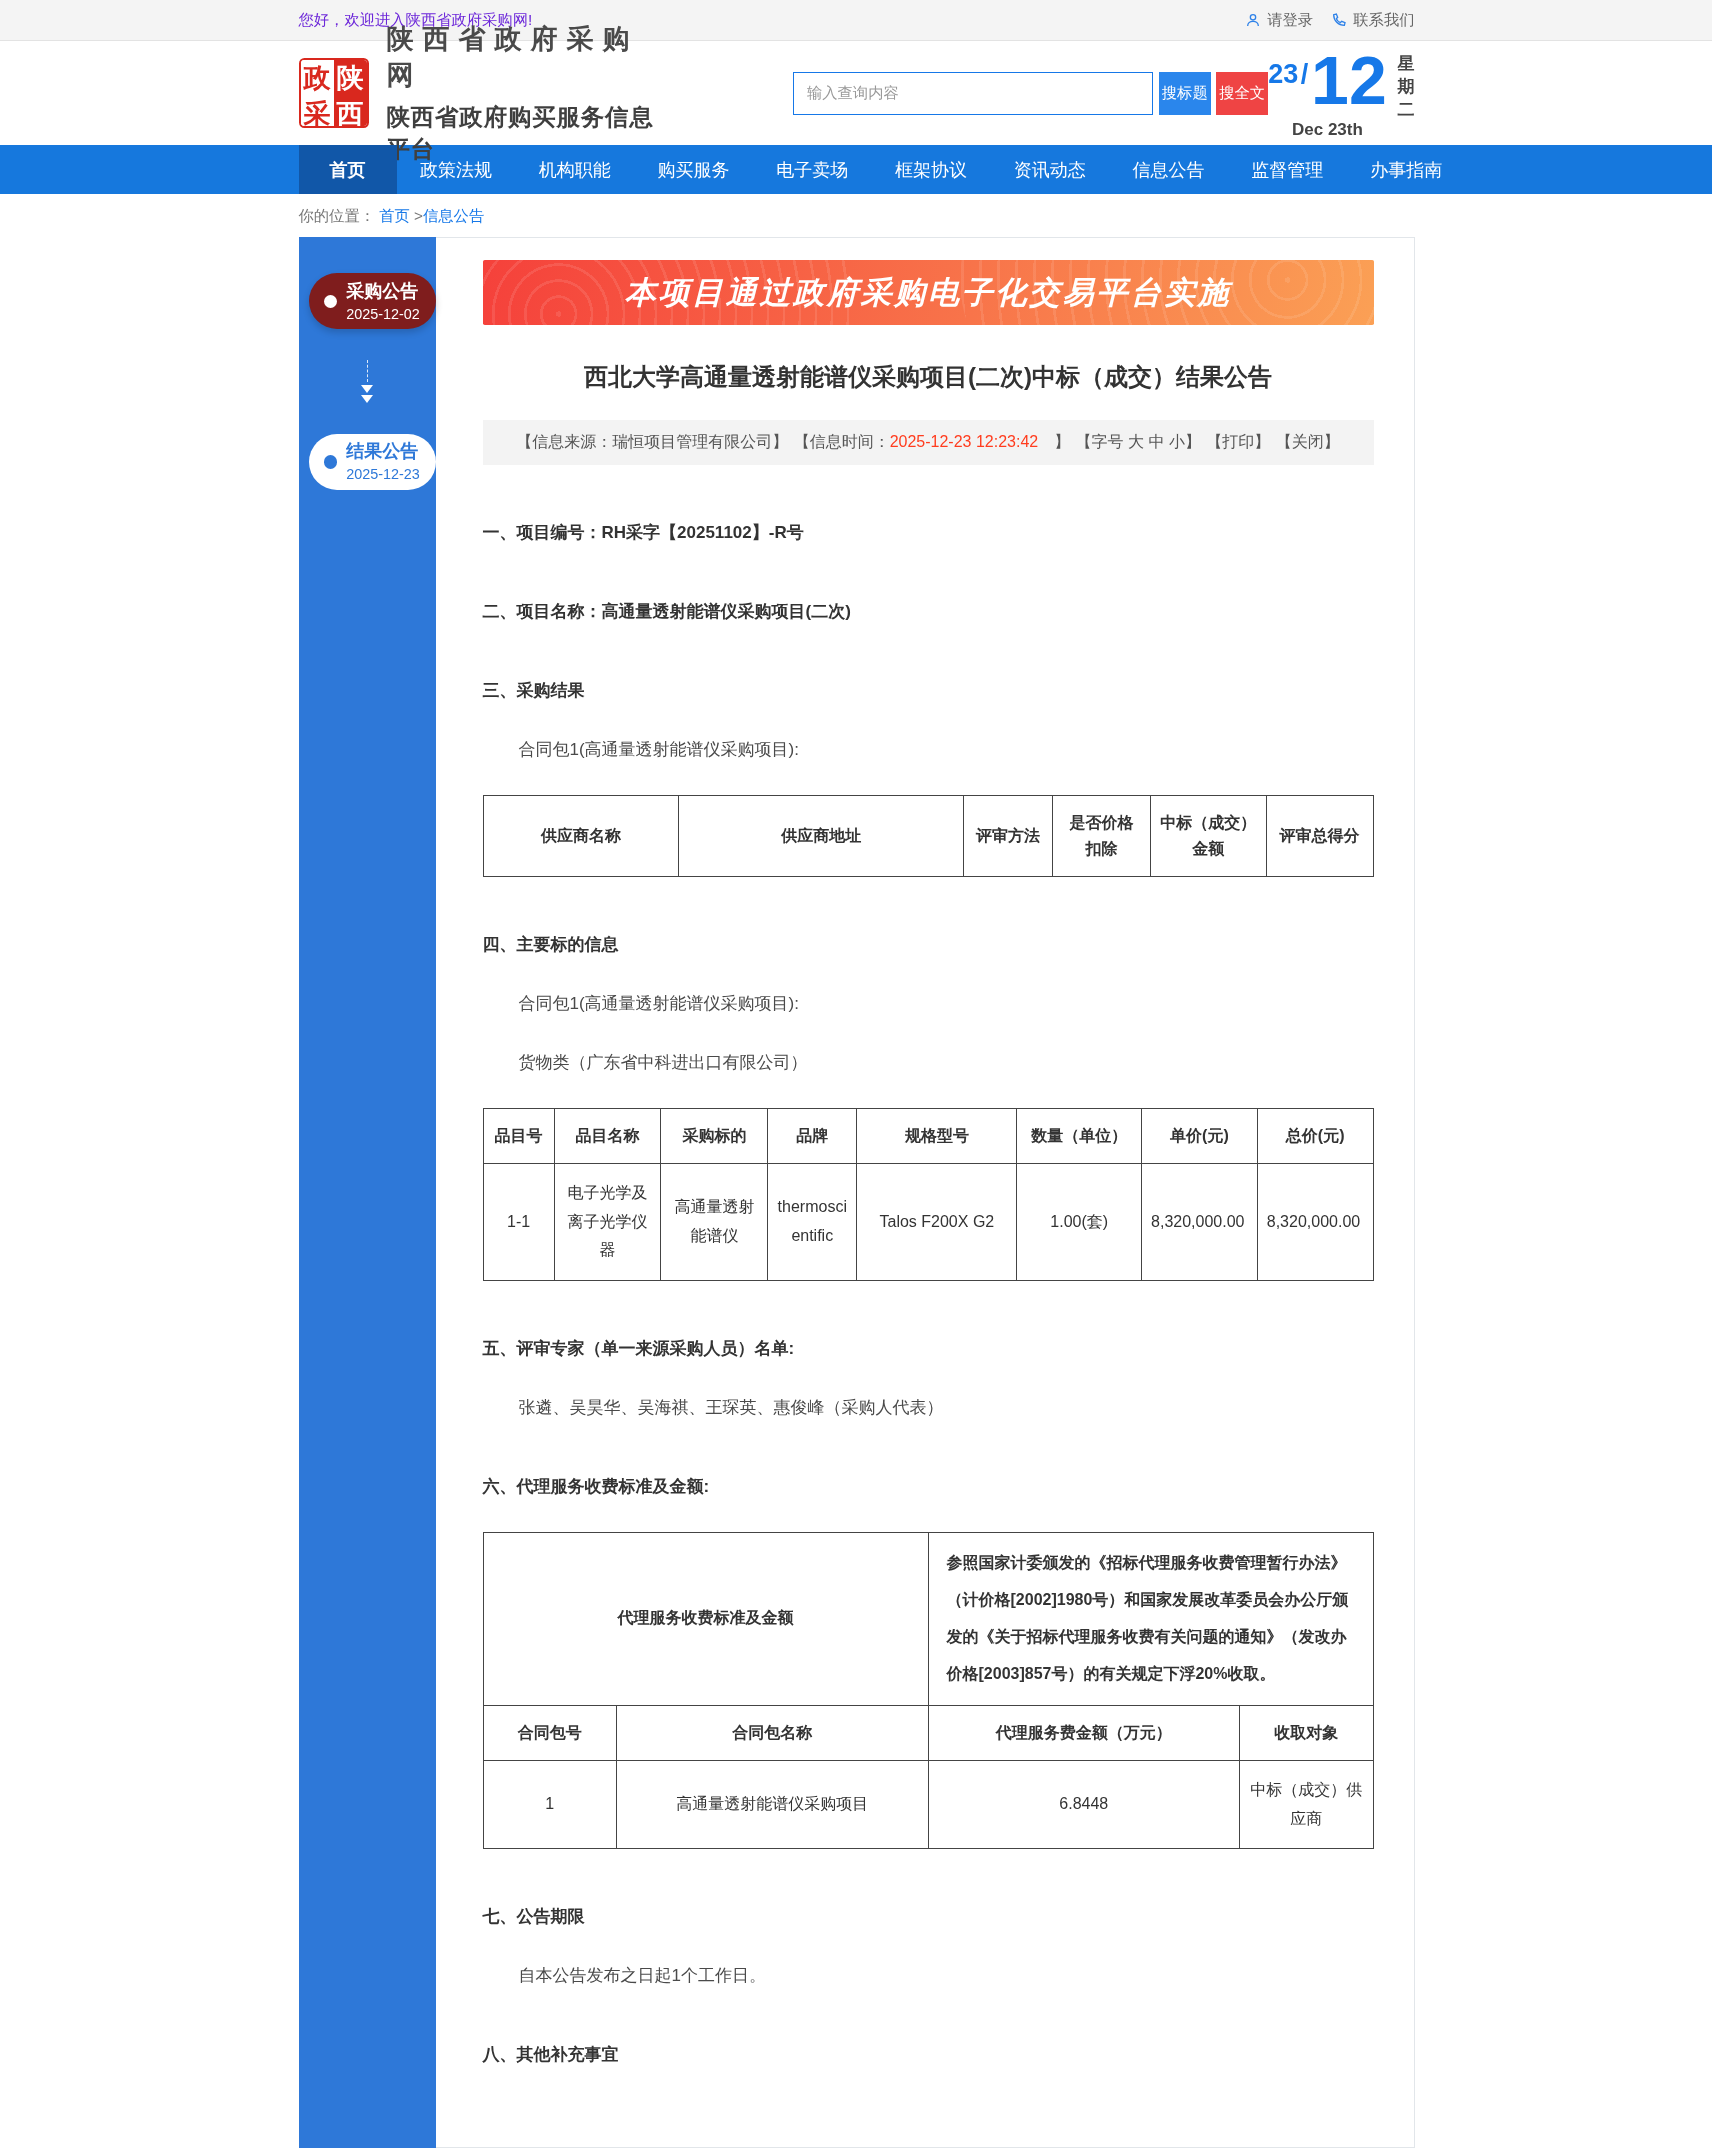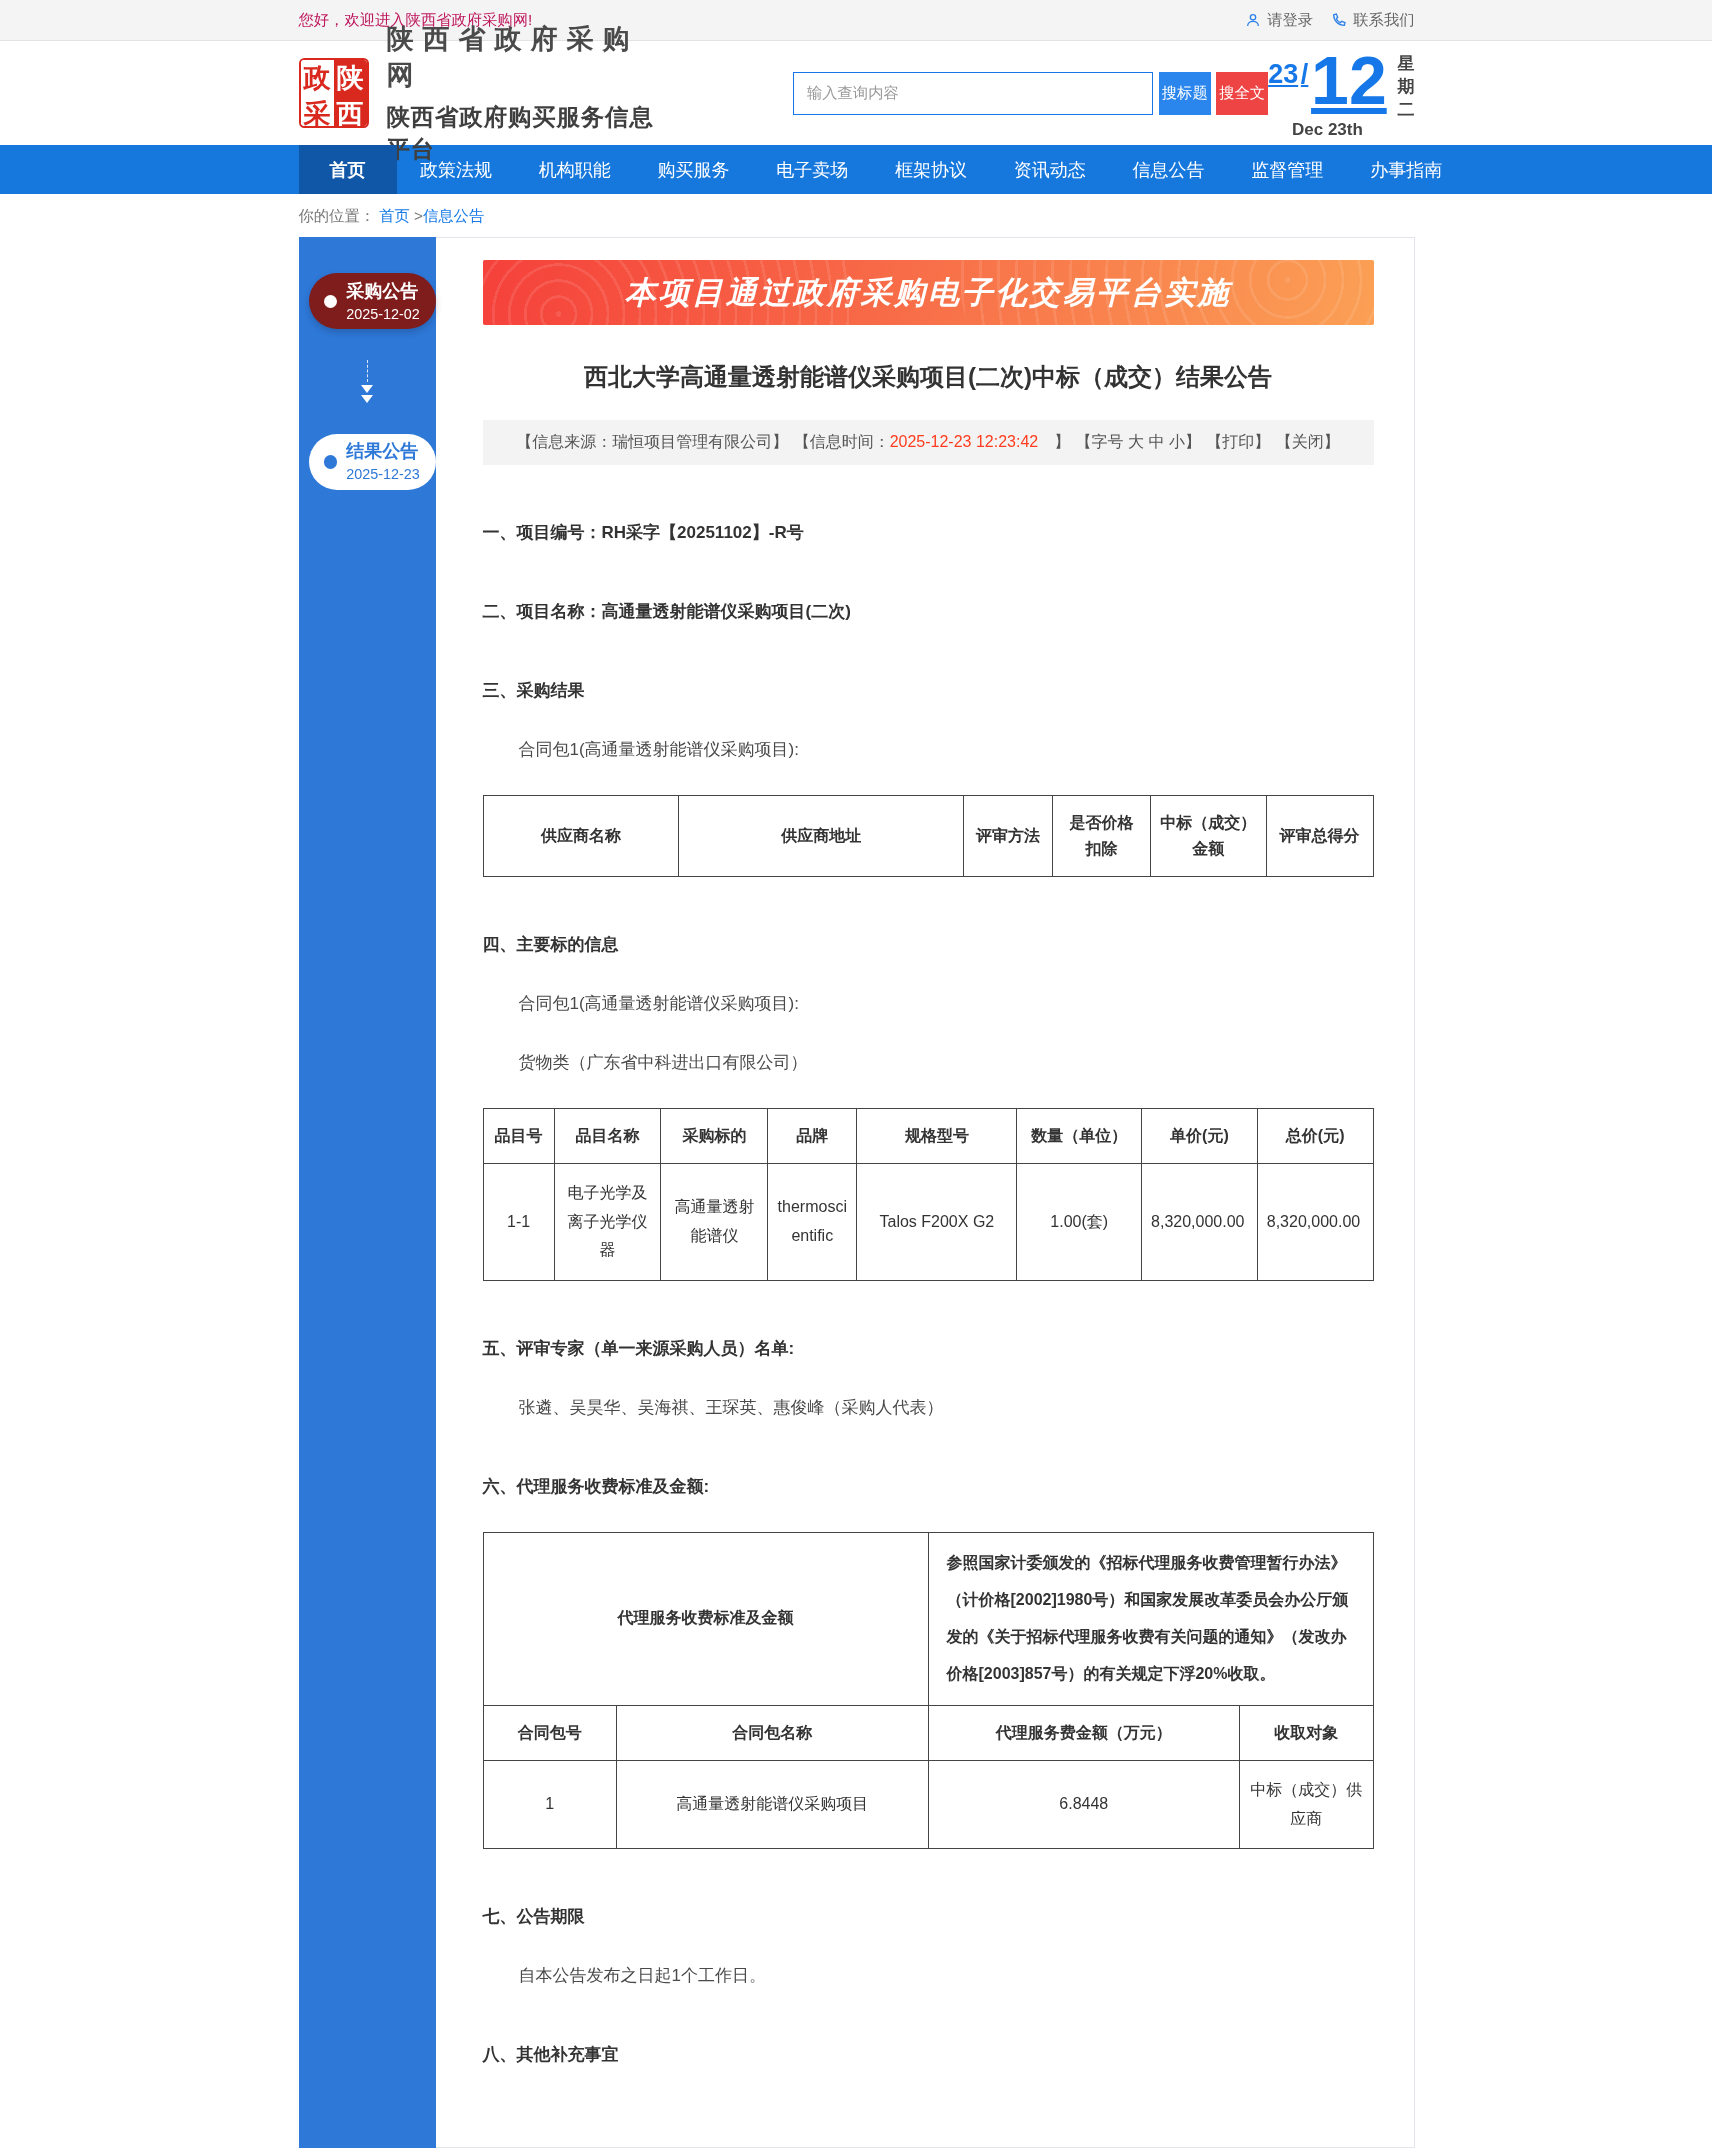--- a/index.html
+++ b/index.html
@@ -7,21 +7,21 @@
     width: 1713px;
     font-family: "Liberation Sans", "DejaVu Sans", sans-serif;
     background: #ffffff;
     color: #333;
   }
   .container { width: 1116px; margin: 0 auto; }
 
   
   .topbar { height: 41px; background: #f4f4f4; border-bottom: 0.9px solid #e3e3e3; }
   .topbar .container { height: 100%; display: flex; align-items: center; justify-content: space-between; }
-  .topbar-welcome { font-size: 15.3px; color: #be185d; }
+  .topbar-welcome { font-size: 15.3px; color: #6d28d9; }
   .topbar-right { display: flex; align-items: flex-start; gap: 18px; }
   .topbar-link { display: flex; align-items: center; gap: 6.3px; font-size: 15.3px; color: #666; cursor: pointer; }
   .topbar-link svg { display: block; }
 
   
   .header { height: 104px; background: #fff; }
   .header .container { height: 100%; display: flex; align-items: center; }
   .logo-box {
     width: 70px; height: 70px; border: 2.7px solid #d9281e; border-radius: 5.4px;
     display: grid; grid-template-columns: 1fr 1fr; grid-template-rows: 1fr 1fr;
@@ -41,21 +41,21 @@
   }
   .search-input::placeholder { color: #999; }
   .search-btn {
     height: 43px; width: 52px; border: none; color: #fff; font-size: 15.3px; cursor: pointer;
     font-family: "Liberation Sans", sans-serif;
   }
   .search-btn.title-btn { background: #2a86ec; margin-left: 5.4px; }
   .search-btn.full-btn { background: #ef4444; margin-left: 5.4px; }
   .date-block { margin-left: auto; display: flex; align-items: flex-start; gap: 10.8px; }
   .date-left { text-align: center; }
-  .date-numline { display: flex; align-items: flex-start; color: #1678e8; font-weight: bold; text-decoration: underline; }
+  .date-numline { display: flex; align-items: flex-start; color: #1678e8; font-weight: bold; }
   .date-day { font-size: 27px; margin-top: 12.6px; }
   .date-slash { font-size: 27px; margin-top: 12.6px; padding: 0 2.7px; }
   .date-month { font-size: 68px; line-height: 1; }
   .date-en { font-size: 17px; font-weight: bold; color: #444; margin-top: 5.4px; }
   .weekday { display: flex; flex-direction: column; font-size: 17px; color: #444; font-weight: bold; line-height: 1.35; margin-top: 7.2px; }
 
   
   .nav { height: 49px; background: #1678dd; }
   .nav .container { height: 100%; display: flex; align-items: stretch; }
   .nav-item {

